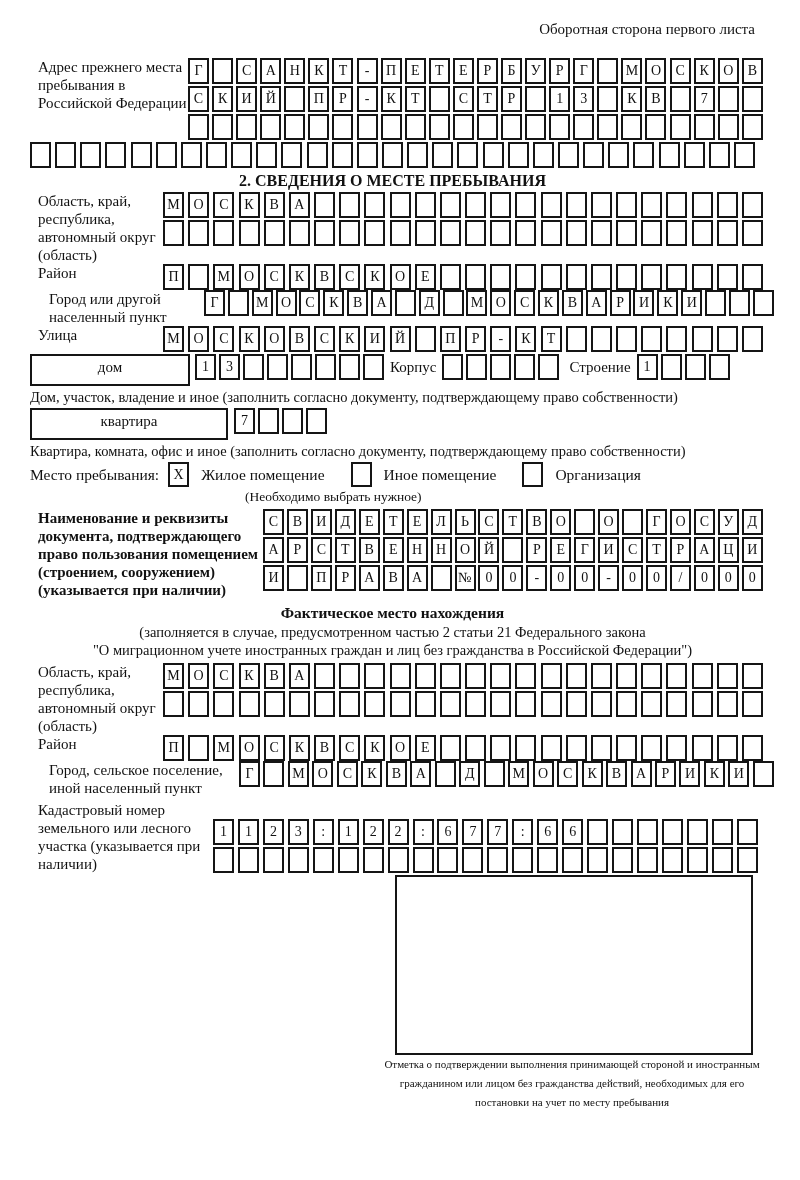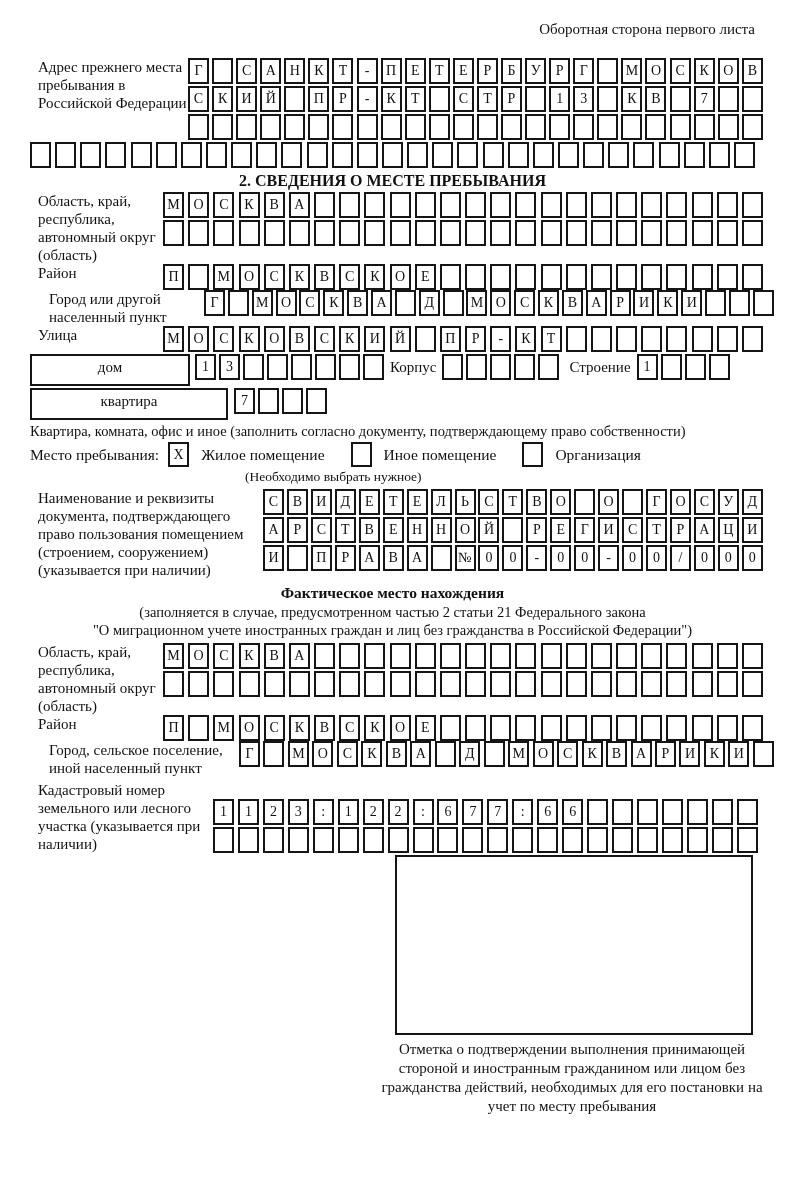--- a/index.html
+++ b/index.html
@@ -18,21 +18,21 @@
   .boxrow { display:flex; justify-content:space-between; }
   .boxrow.gapped { justify-content:flex-start; gap:3px; }
 
   .cell {
     box-sizing:border-box; flex:0 0 21px; width:21px; height:26px;
     border:2px solid #151515; font-size:14px; line-height:22px;
     text-align:center; overflow:hidden;
   }
 
   .w125{width:125px;} .w150{width:150px;} .w155{width:155px;} .w175{width:175px;}
-  .w190{width:190px;} .w225{width:225px;}
+  .w190{width:190px;} .w225{width:225px;font-weight:bold;}
   .w500{width:500px;} .w535{width:535px;} .w545{width:545px;}
   .w570{width:570px;} .w575{width:575px;} .w600{width:600px;} .w725{width:725px;}
 
   .center-note { width:725px; text-align:center; font-size:13.5px; line-height:18px; margin-top:5px; }
   .sec-title { width:725px; text-align:center; font-weight:bold; font-size:16px; line-height:20px; margin-top:3px; margin-bottom:1px; }
   .sec-title2 { width:725px; text-align:center; font-weight:bold; font-size:15.5px; line-height:20px; margin-top:4px; }
   .center-note2 { width:725px; text-align:center; font-size:14.5px; line-height:18px; }
 
   .caption { font-size:14.5px; line-height:18px; margin-top:2px; }
 
@@ -47,22 +47,22 @@
   .stay-label { margin-right:9px; }
   .stayrow .cell { height:25px; line-height:21px; }
   .opt { margin:0 26px 0 12px; }
   .stay-note { margin-left:215px; font-size:13.5px; line-height:17px; margin-top:1px; }
 
   .markbox {
     box-sizing:border-box; width:358px; height:180px;
     border:2px solid #151515; margin-left:365px; margin-top:2px;
   }
   .mark-caption {
-    width:384px; margin-left:350px; margin-top:5px;
-    text-align:center; font-size:15px; line-height:19px;
+    width:384px; margin-left:350px; 
+    text-align:center; font-size:11px; line-height:19px;
   }
   .mt2{margin-top:2px;} .mt4{margin-top:4px;}
   .minh72{min-height:72px;} .minh36{min-height:36px;justify-content:center;}
   .cad-boxcol{margin-top:18px;}
 </style>
 </head>
 <body>
 
 <div class="page">
 
@@ -354,20 +354,21 @@
         <span class="cell"></span>
       </div>
     <div class="ilabel" style="padding-left:10px">Строение</div>
     <div class="boxrow gapped">
         <span class="cell">1</span>
         <span class="cell"></span>
         <span class="cell"></span>
         <span class="cell"></span>
       </div>
   </div>
+  <div class="caption">Дом, участок, владение и иное (заполнить согласно документу, подтверждающему право собственности)</div>
 
   <div class="hrow">
     <div class="widebox" style="width:198px">квартира</div>
     <div class="boxrow gapped" style="margin-left:6px">
         <span class="cell">7</span>
         <span class="cell"></span>
         <span class="cell"></span>
         <span class="cell"></span>
       </div>
   </div>

